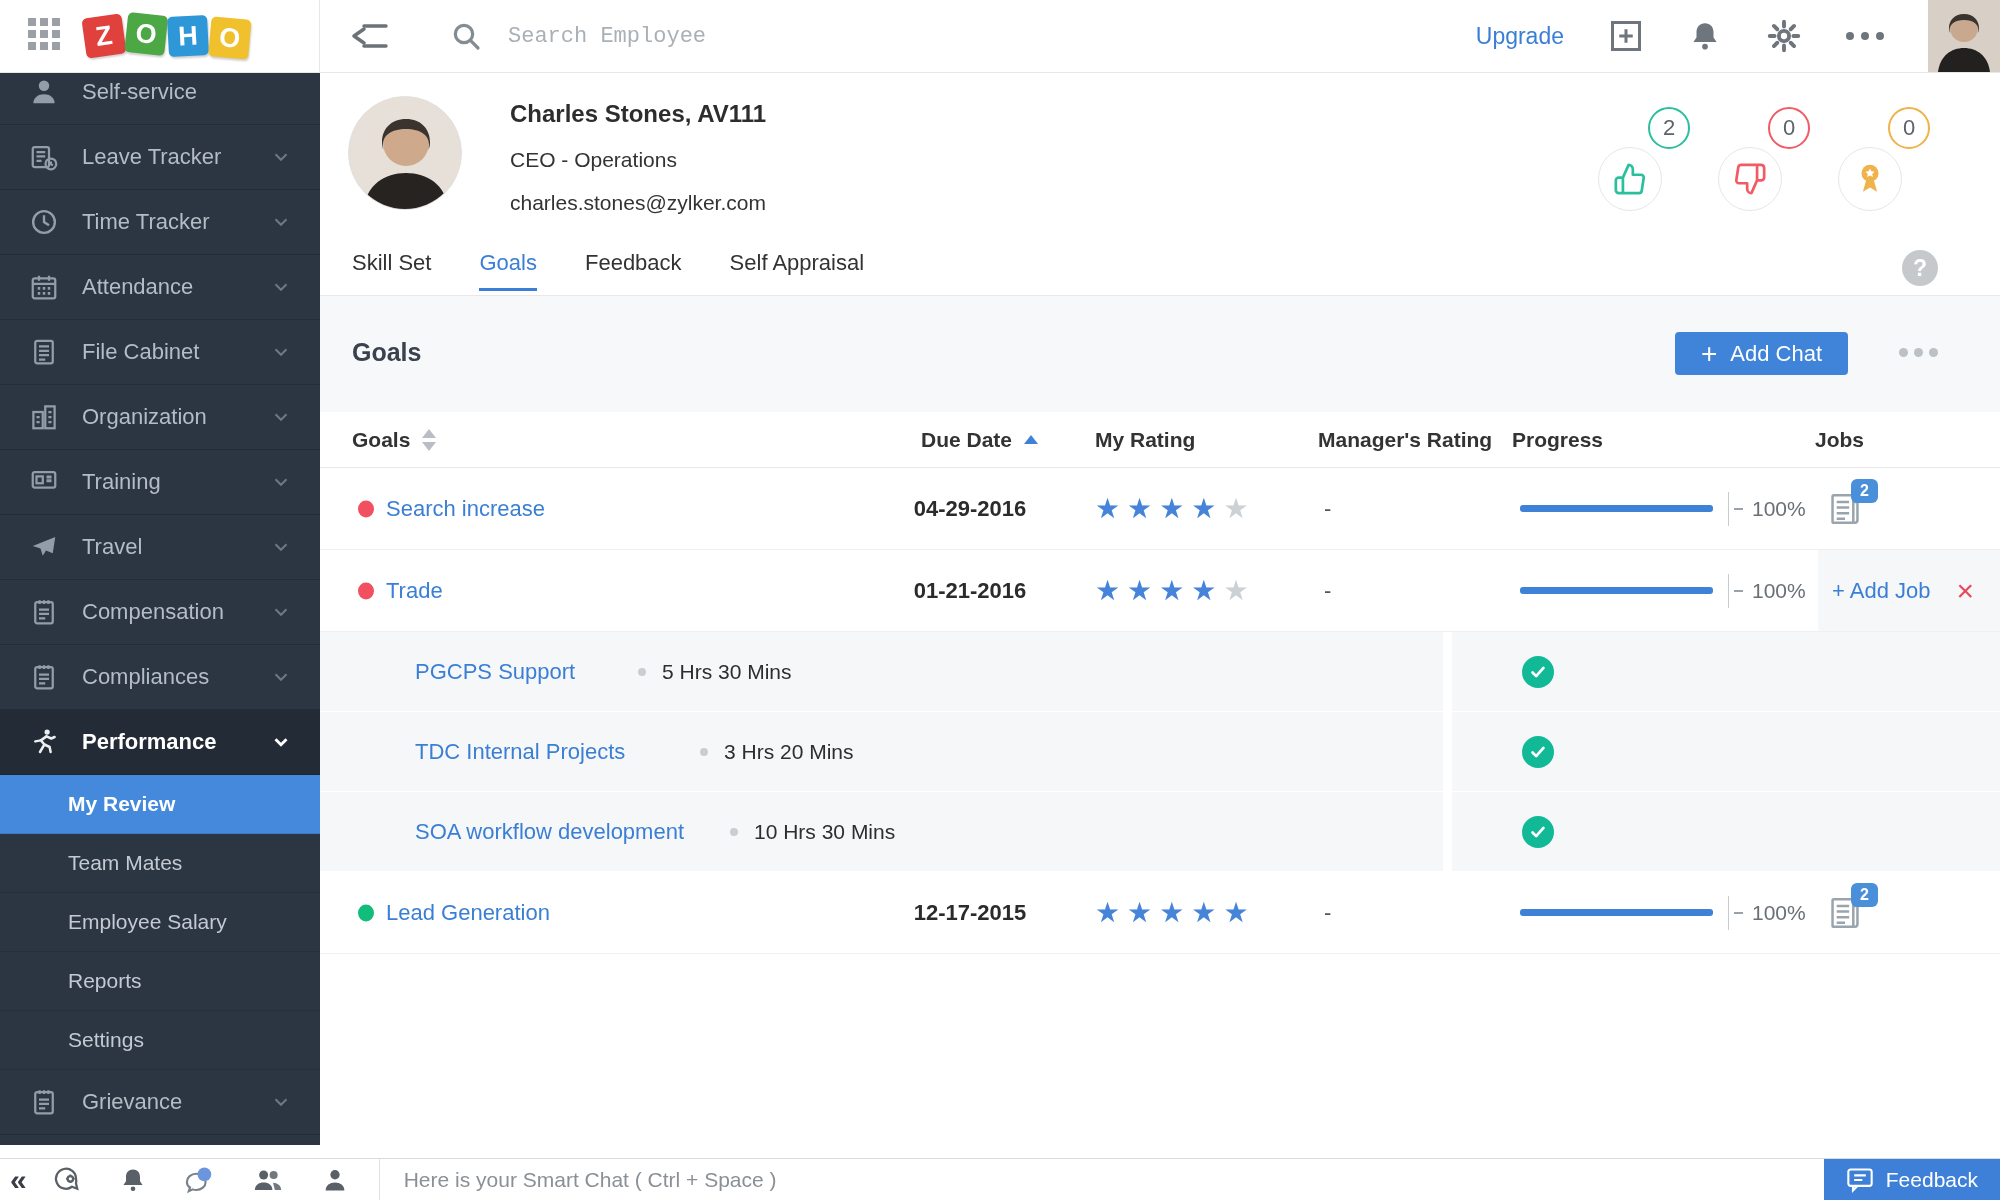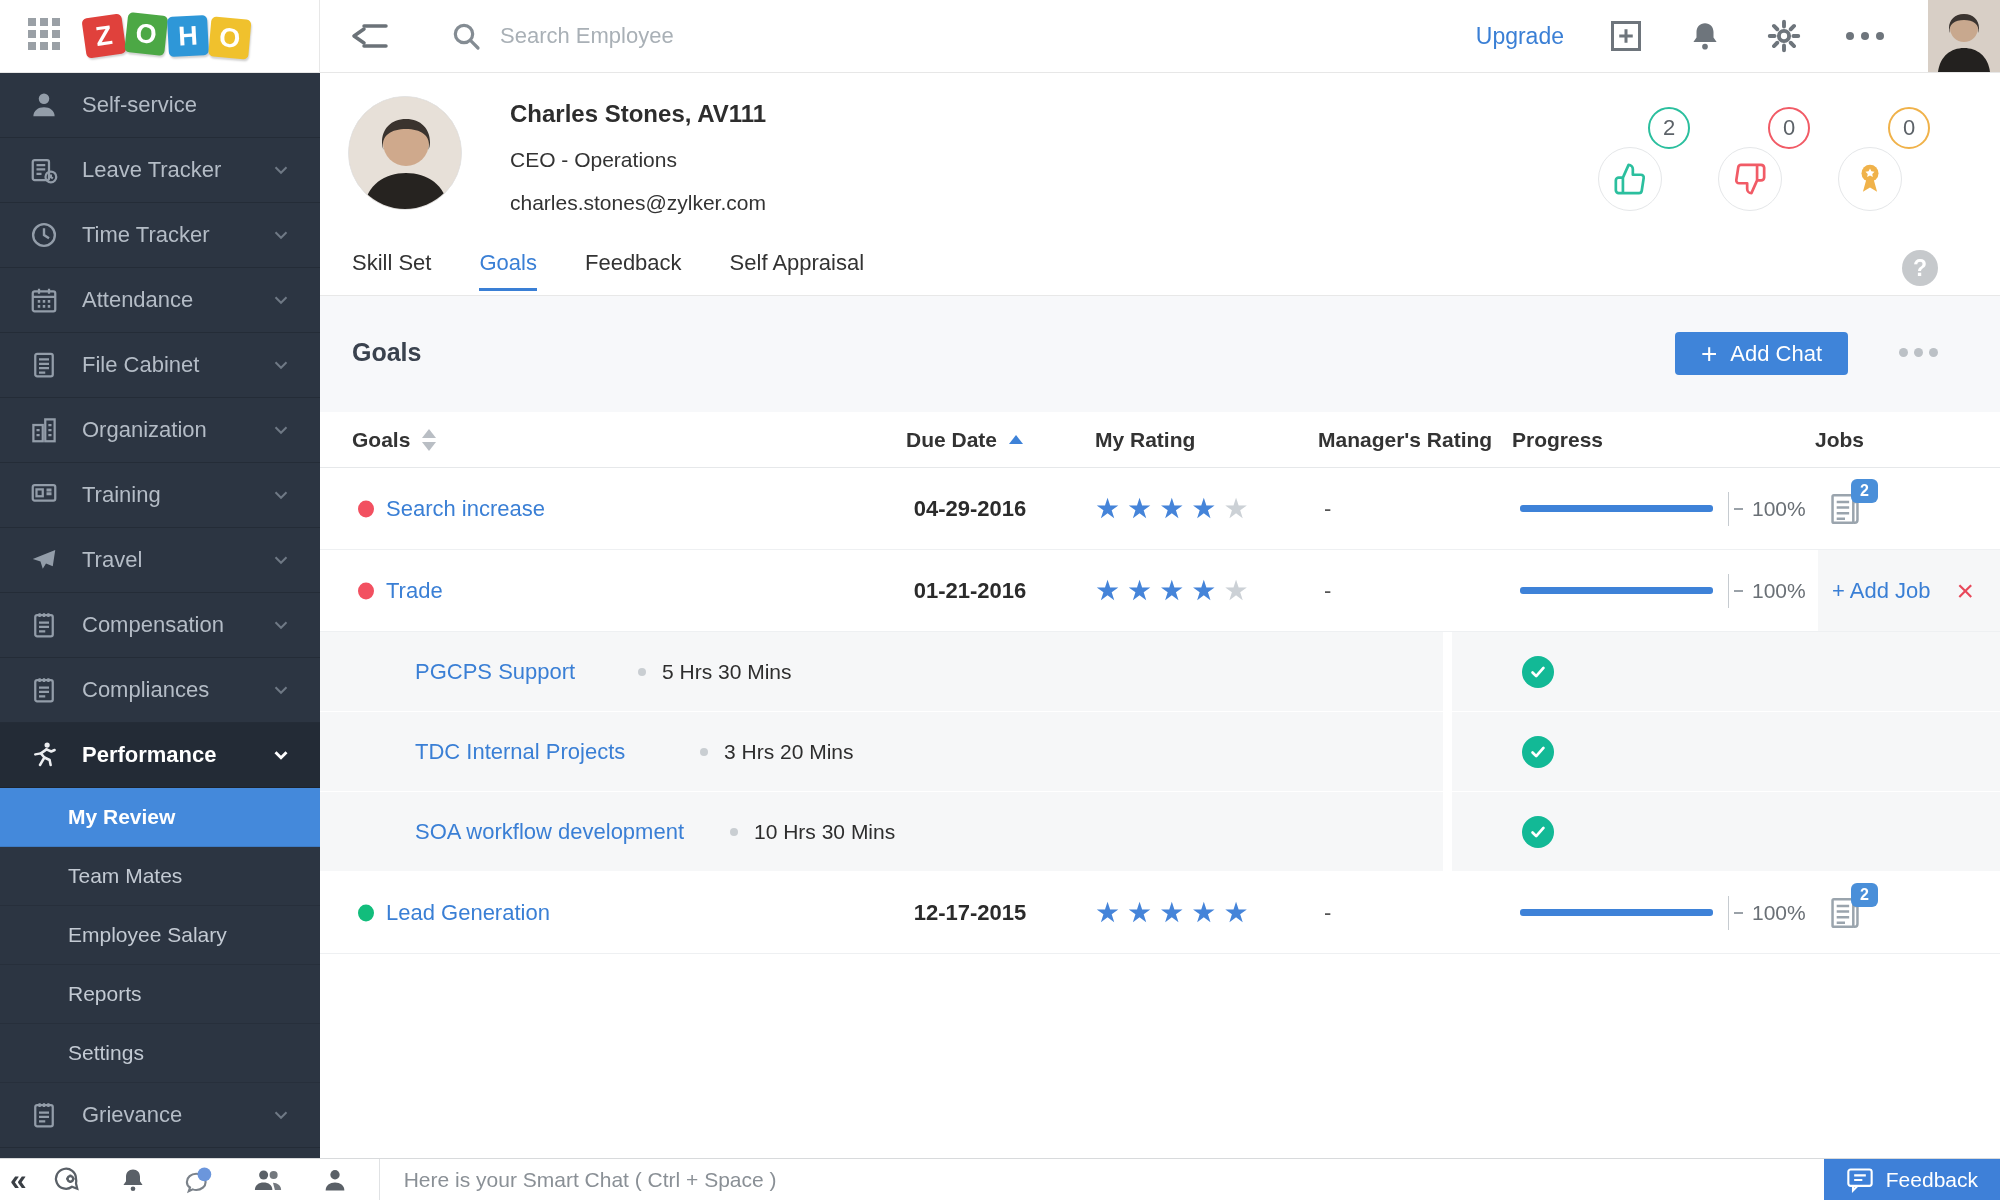--- a/index.html
+++ b/index.html
@@ -17,32 +17,32 @@
   .zt-o1 { background:#4ca845; transform:rotate(6deg) translateY(-2px); }
   .zt-h { background:#2e97d8; transform:rotate(-3deg); }
   .zt-o2 { background:#f0c12d; transform:rotate(5deg) translateY(2px); }
 
   
   .topbar { position:absolute; left:320px; top:0; width:1680px; height:73px; background:#fff;
     border-bottom:1px solid #e7e7e7; display:flex; align-items:center; z-index:4; }
   .collapse-btn { margin-left:30px; color:#6b7278; cursor:pointer; display:flex; }
   .search-wrap { display:flex; align-items:center; margin-left:60px; }
   .search-wrap svg { color:#848c93; }
-  .search-input { border:none; outline:none; font-size:22px; margin-left:18px; width:420px;
-    color:#15803d; font-family:Liberation Sans, sans-serif; }
+  .search-input { border:none; outline:none; font-size:22px; margin-left:26px; width:420px;
+    color:#15803d; font-family:Liberation Mono, monospace; }
   .search-input::placeholder { color:#a9b0b6; }
   .topbar-right { margin-left:auto; display:flex; align-items:center; gap:44px; }
   .upgrade-link { color:#3a7fd5; font-size:23px; cursor:pointer; }
   .tb-icon { color:#6e757c; display:flex; cursor:pointer; }
   .dots { display:flex; gap:7px; cursor:pointer; }
   .dots i { width:8px; height:8px; border-radius:50%; background:#6e757c; }
   .tb-avatar { width:72px; height:72px; overflow:hidden; }
 
   
-  .sidebar { position:absolute; left:0; top:73px; width:320px; height:1085px; background:#2c3542; z-index:3; overflow:hidden; }
+  .sidebar { position:absolute; left:0; top:60px; width:320px; height:1085px; background:#2c3542; z-index:3; overflow:hidden; }
   .side-item { height:65px; display:flex; align-items:center; padding:0 28px; color:#b4bcc6;
     font-size:22px; border-bottom:1px solid rgba(0,0,0,.16); cursor:pointer; }
   .side-item .s-icon { color:#939da9; margin-right:22px; display:flex; width:32px; justify-content:center; }
   .side-item .chev { margin-left:auto; color:#6f7985; display:flex; }
   .side-item.active-section { background:#232b36; color:#fff; font-weight:bold; }
   .side-item.active-section .s-icon { color:#eceef1; }
   .side-item.active-section .chev { color:#fff; }
   .sub-item { height:59px; display:flex; align-items:center; padding-left:68px; color:#c3cad3;
     font-size:21px; cursor:pointer; border-bottom:1px solid rgba(0,0,0,.10); }
   .sub-item.active { background:#4489db; color:#fff; font-weight:bold; }
@@ -83,21 +83,21 @@
     border-radius:4px; color:#fff; font-size:22px; padding:0 26px; display:flex; align-items:center;
     gap:13px; cursor:pointer; font-family:"Liberation Sans", sans-serif; }
   .add-goal-btn .plus { font-size:28px; font-weight:300; line-height:1; }
   .goals-more { position:absolute; right:62px; top:52px; display:flex; gap:6px; cursor:pointer; }
   .goals-more i { width:9px; height:9px; border-radius:50%; background:#bcc1c6; }
 
   
   .thead { position:relative; height:56px; border-bottom:1px solid #e6e8ea; font-size:21px;
     font-weight:bold; color:#333; }
   .th { position:absolute; top:50%; transform:translateY(-50%); display:flex; align-items:center; gap:12px; }
-  .th-goals { left:32px; } .th-due { left:586px; } .th-rating { left:775px; }
+  .th-goals { left:32px; } .th-due { left:601px; } .th-rating { left:775px; }
   .th-mgr { left:998px; } .th-progress { left:1192px; } .th-jobs { left:1495px; }
   .sorter { display:flex; flex-direction:column; gap:4px; cursor:pointer; }
   .tri-up { width:0; height:0; border-left:7px solid transparent; border-right:7px solid transparent; border-bottom:9px solid #b9bec4; }
   .tri-down { width:0; height:0; border-left:7px solid transparent; border-right:7px solid transparent; border-top:9px solid #b9bec4; }
   .tri-up.blue { border-bottom-color:#3e82d8; }
 
   .trow { position:relative; border-bottom:1px solid #eef0f2; }
   .goal-row { height:82px; }
   .job-row { height:80px; border-bottom:1px solid #fff; }
   .job-bg-left { position:absolute; left:0; top:0; bottom:0; width:1123px; background:#f6f7f8; }

